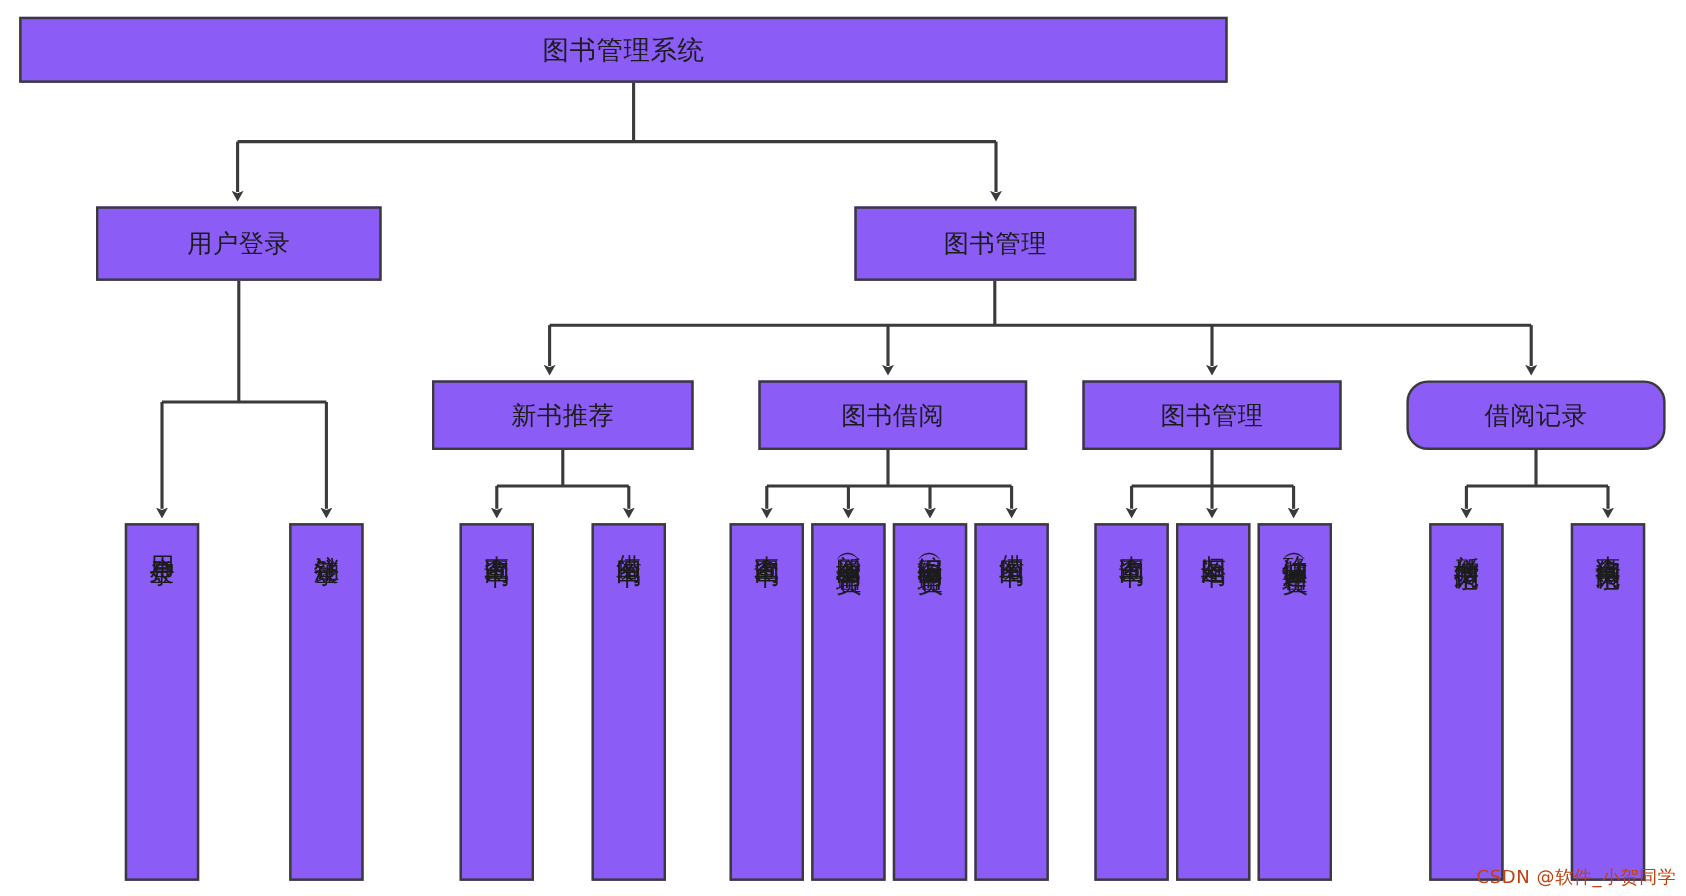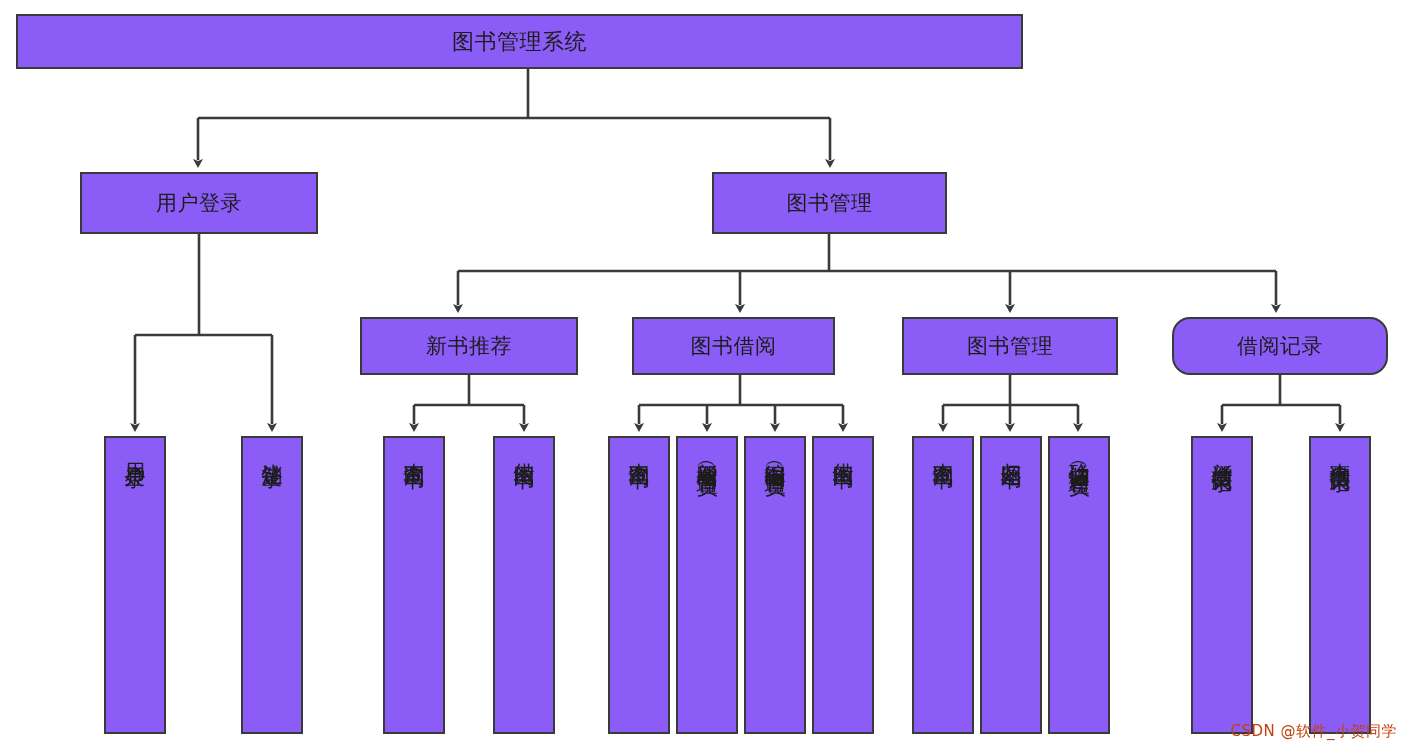--- a/index.html
+++ b/index.html
@@ -130,21 +130,21 @@
   <div class="node horiz" style="left:80px; top:172px; width:238px; height:62px;">
     <span>用户登录</span>
   </div>
   <div class="node horiz" style="left:712px; top:172px; width:235px; height:62px;">
     <span>图书管理</span>
   </div>
 
   <div class="node horiz" style="left:360px; top:317px; width:218px; height:58px;">
     <span>新书推荐</span>
   </div>
-  <div class="node horiz" style="left:632px; top:317px; width:203px; height:58px;">
+  <div class="node horiz" style="left:632px; top:317px; width:224px; height:58px;">
     <span>图书借阅</span>
   </div>
   <div class="node horiz" style="left:902px; top:317px; width:216px; height:58px;">
     <span>图书管理</span>
   </div>
   <div class="node horiz" style="left:1172px; top:317px; width:216px; height:58px;border-radius:18px;">
     <span>借阅记录</span>
   </div>
 
   <div class="node vert" style="left:104px; top:436px; width:62px; height:298px;">

